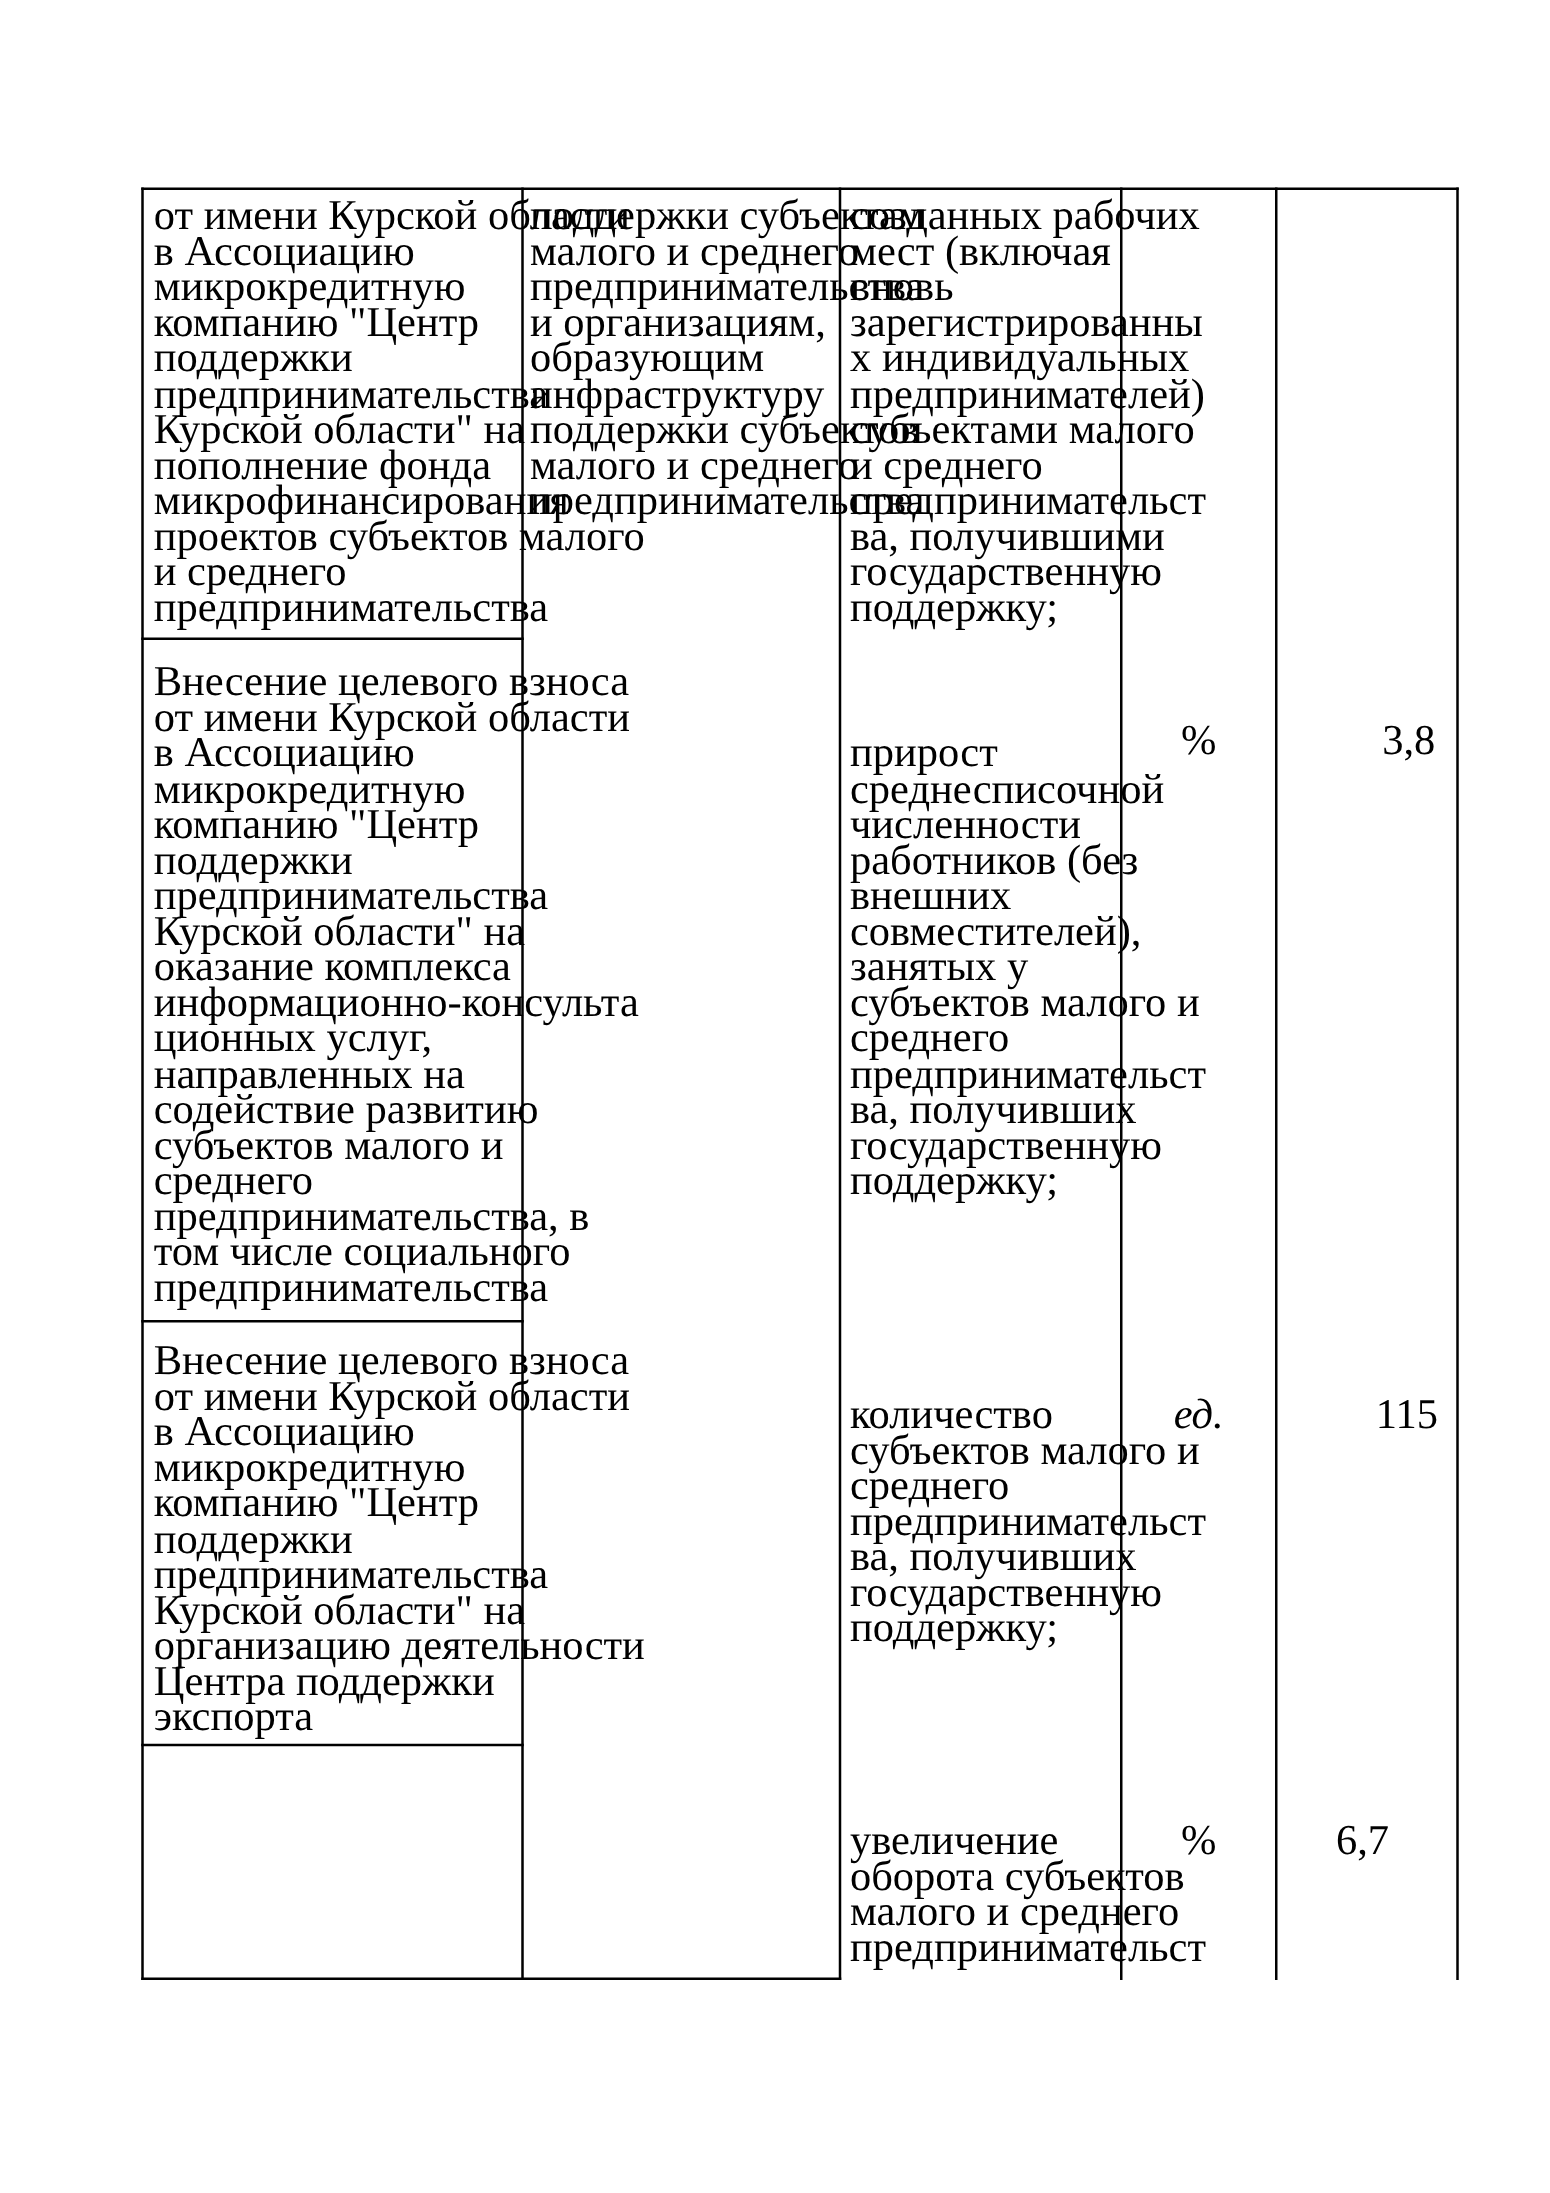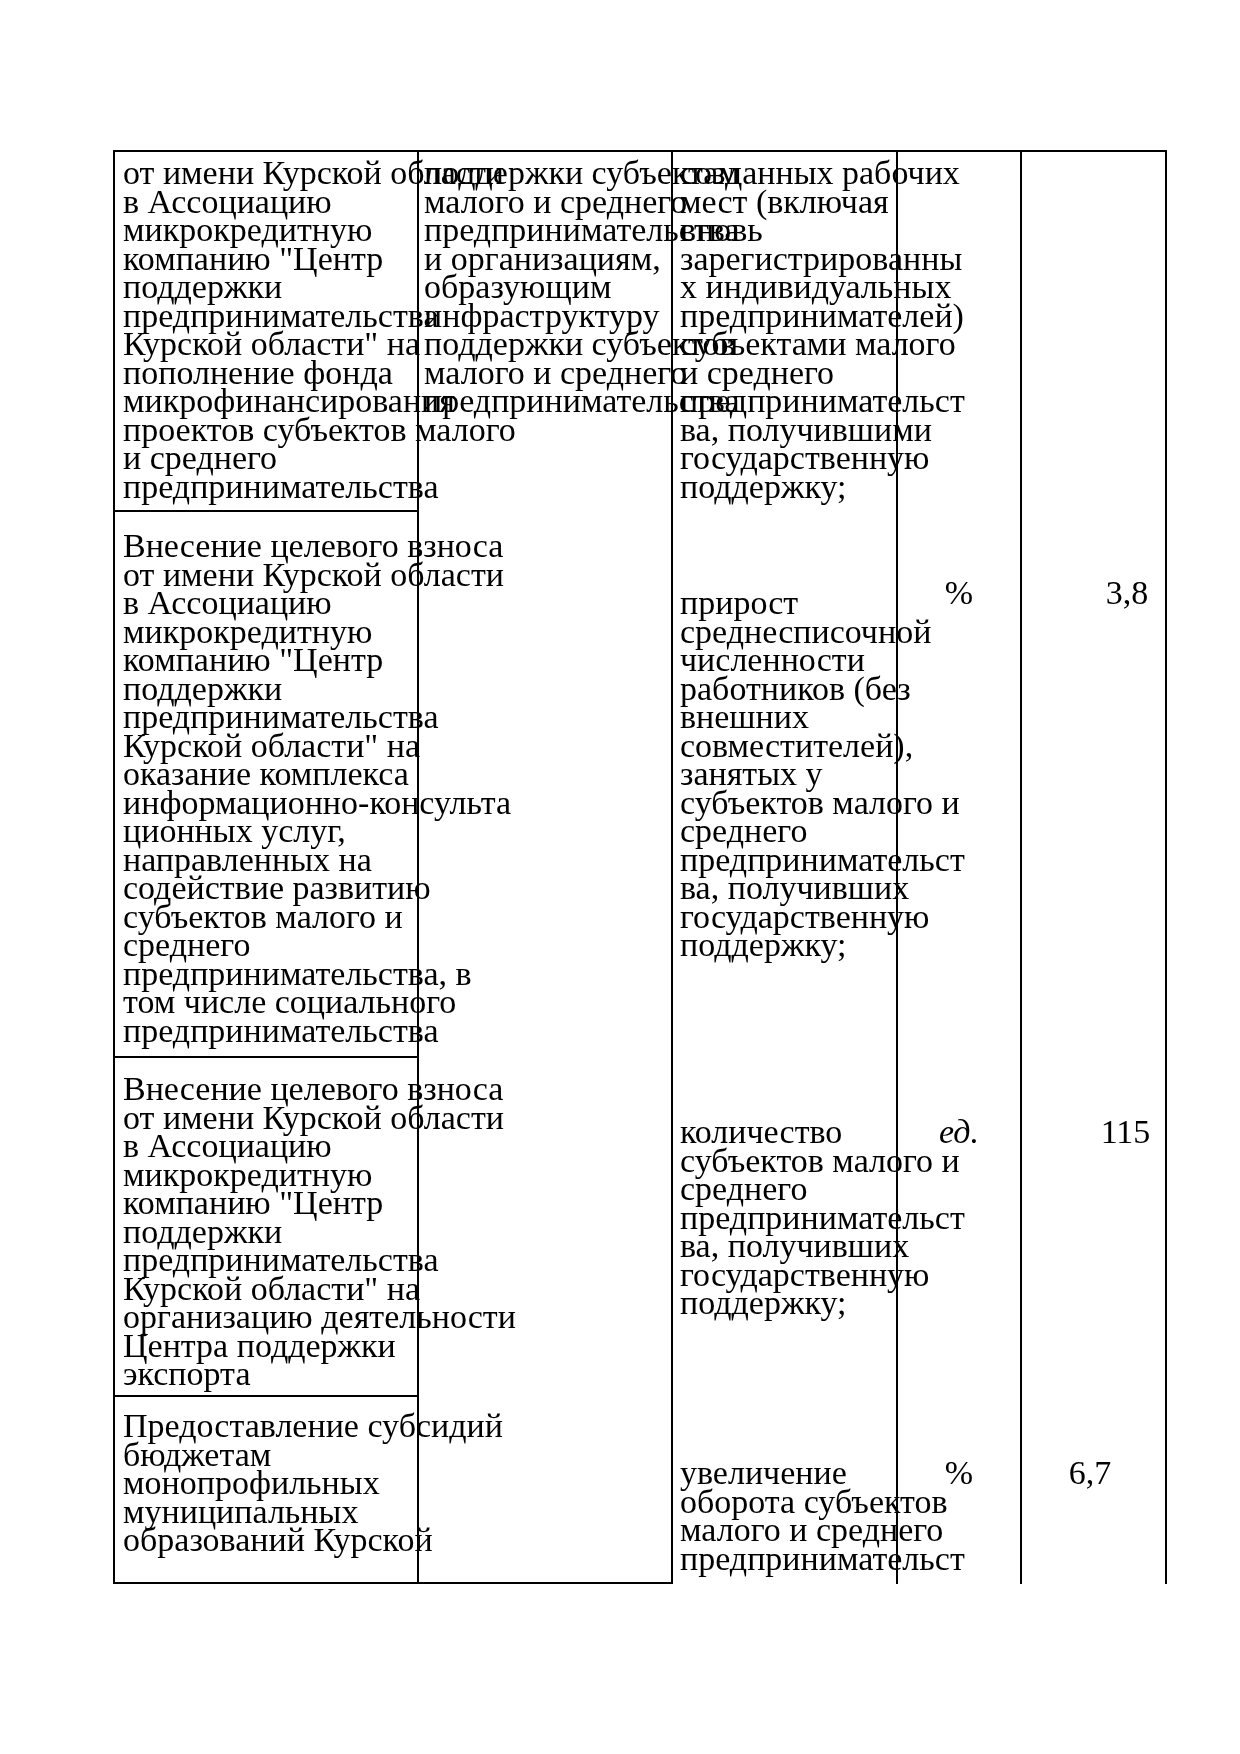--- a/index.html
+++ b/index.html
@@ -68,25 +68,20 @@
 от имени Курской области
 в Ассоциацию
 микрокредитную
 компанию "Центр
 поддержки
 предпринимательства
 Курской области" на
 организацию деятельности
 Центра поддержки
 экспорта</div>
-  <div class="txt" style="left:123px; top:1412px; width:292px;">Предоставление субсидий
-бюджетам
-монопрофильных
-муниципальных
-образований Курской</div>
 
   <div class="txt" style="left:424px; top:159px; width:245px;">поддержки субъектам
 малого и среднего
 предпринимательства
 и организациям,
 образующим
 инфраструктуру
 поддержки субъектов
 малого и среднего
 предпринимательства</div>

